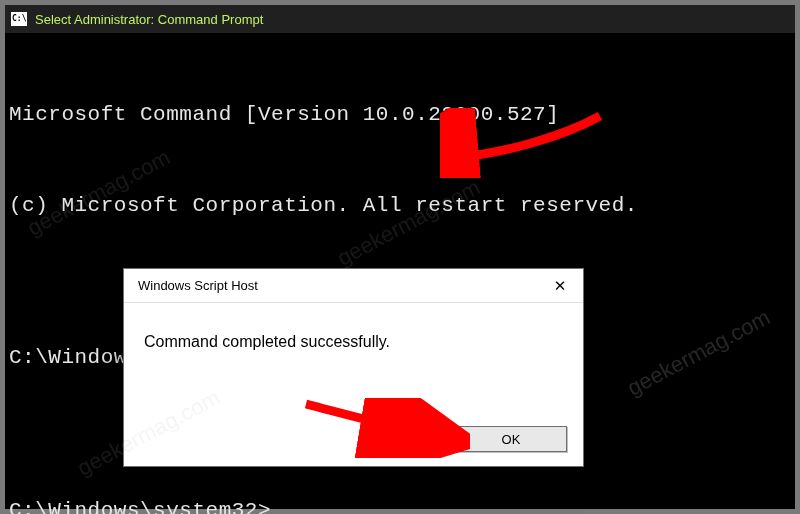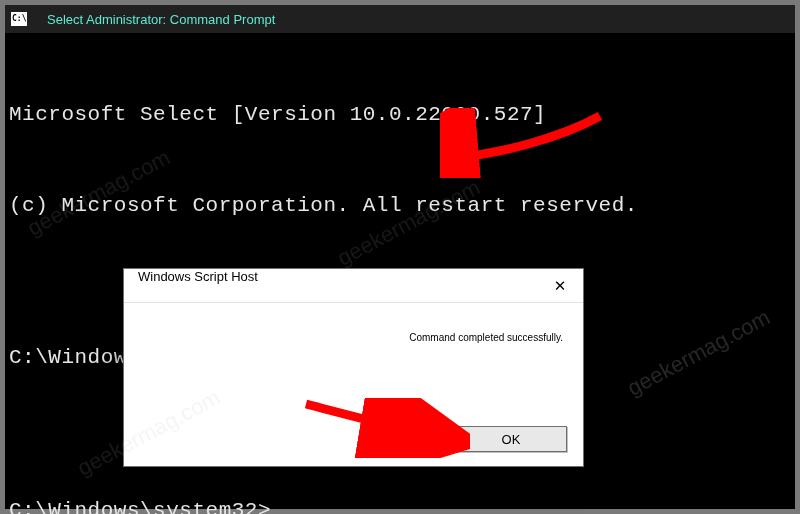--- a/index.html
+++ b/index.html
@@ -28,23 +28,22 @@
     position: relative;
   }
   .titlebar .icon::after{
     content:"C:\\";
     position:absolute;
     font: 700 8px/14px Consolas, monospace;
     color:#000;
     left:1px; top:0;
   }
   .titlebar .title {
-    color: #5eead4;
+    color: #bef264;
     font: 400 13px "Segoe UI", Arial, sans-serif;
-    margin-left: 12px;
   }
   .terminal {
     padding: 6px 4px;
     color: #e6e6e6;
     font-size: 21px;
     line-height: 1.45;
     font-family: Consolas, "Courier New", monospace;
     white-space: pre;
     letter-spacing: 0.5px;
   }
@@ -57,40 +56,39 @@
     width: 461px; height: 199px;
     background: #fff;
     border: 1px solid #6f6f6f;
     box-shadow: 0 10px 25px rgba(0,0,0,.5);
     font-family: "Segoe UI", Arial, sans-serif;
     color: #000;
   }
   .dialog-titlebar{
     height: 34px;
     display:flex;
-    align-items:flex-start;
+    align-items:center;
     justify-content:space-between;
     padding: 0 0 0 14px;
     border-bottom: 1px solid #e1e1e1;
   }
   .dialog-title{
     font-size: 13px;
   }
   .dialog-close{
     width: 46px; height: 34px;
     display:flex; align-items:center; justify-content:center;
     font-size: 15px;
     color:#000;
     cursor:pointer;
   }
   .dialog-body{
     padding: 28px 20px 0 20px;
-    font-size: 10px;
+    font-size: 16px;
     line-height: 1.4;
-    text-align: right;
   }
   .dialog-footer{
     position:absolute;
     bottom: 14px; right: 16px;
   }
   .ok-btn{
     width: 112px; height: 26px;
     border: 1px solid #6f6f6f;
     background: #e8e8e8;
     font: 13px "Segoe UI", Arial, sans-serif;
@@ -117,21 +115,21 @@
 </style>
 </head>
 <body>
 
 <div class="frame">
   <div class="titlebar">
     <div class="icon"></div>
     <div class="title">Select Administrator: Command Prompt</div>
   </div>
   <div class="terminal">
-    <span class="line">Microsoft Select [Version 10.0.22000.527]</span>
+    <span class="line">Microsoft Command [Version 10.0.22000.527]</span>
     <span class="line">(c) Microsoft Corporation. All restart reserved.</span>
     <span class="line"></span>
     <span class="line">C:\Windows\system32&gt;slmgr.vbs -rearm</span>
     <span class="line"></span>
     <span class="line">C:\Windows\system32&gt;</span>
   </div>
 </div>
 
 <div class="dialog">
   <div class="dialog-titlebar">

